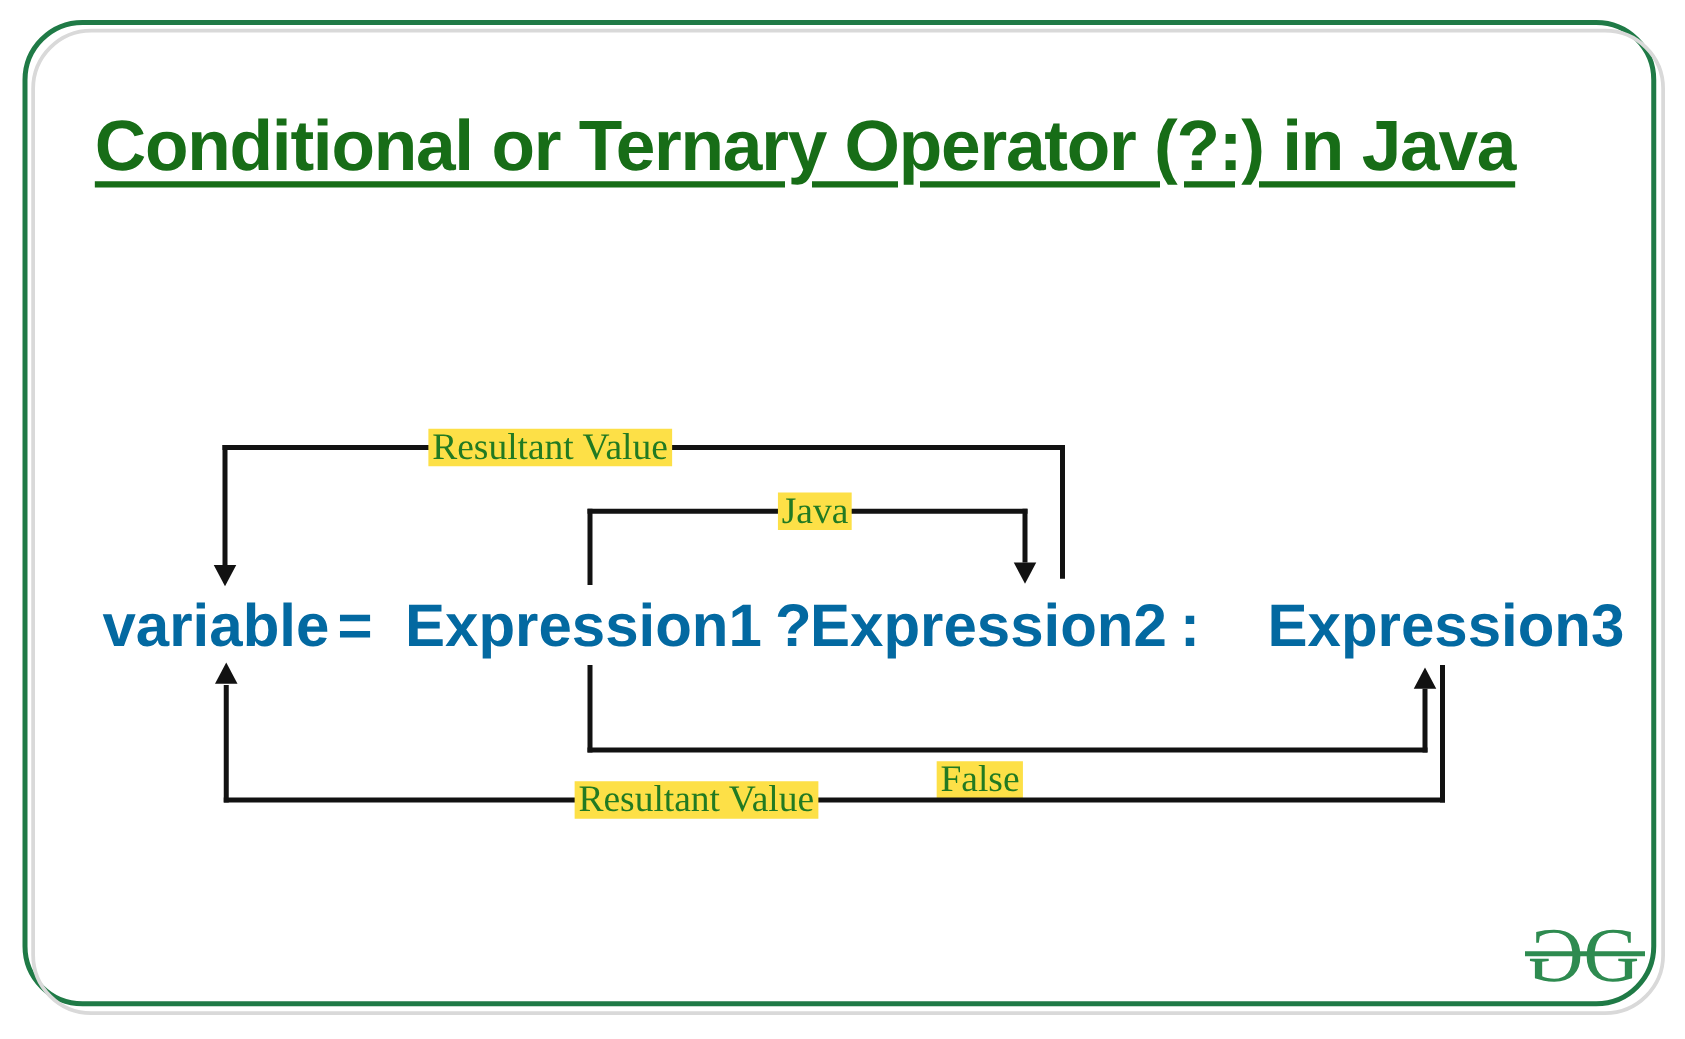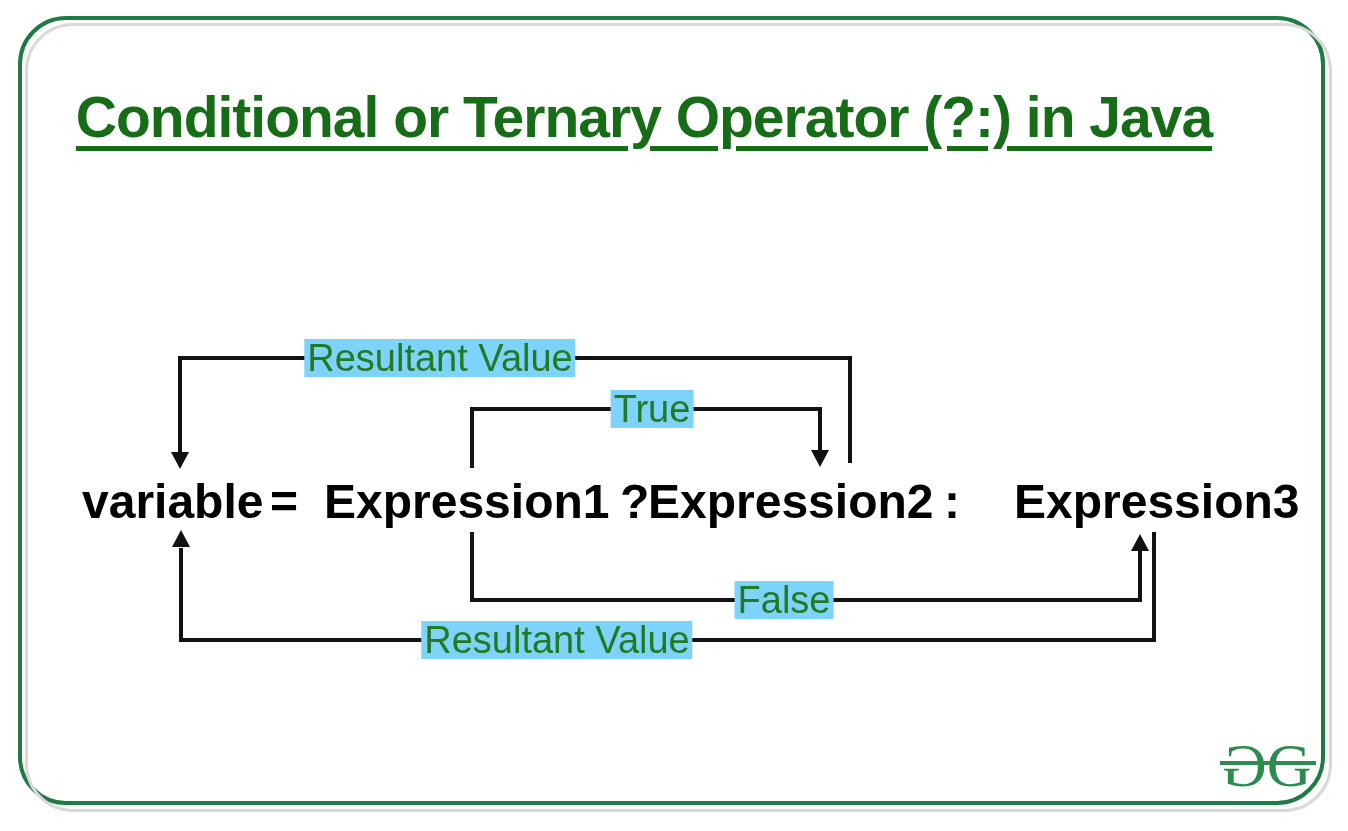--- a/index.html
+++ b/index.html
@@ -46,21 +46,21 @@
     text-underline-offset: 9px;
   }
 
   
   .word {
     position: absolute;
     top: 478px;
     font-size: 48px;
     font-weight: bold;
     line-height: 1;
-    color: #000000;
+    color: #0369a1;
     white-space: nowrap;
   }
   .w-variable    { left: 82px;  }
   .w-equals      { left: 270px; }
   .w-expression1 { left: 324px; }
   .w-question    { left: 620px; }
   .w-expression2 { left: 648px; }
   .w-colon       { left: 944px; }
   .w-expression3 { left: 1014px; }
 
@@ -92,30 +92,31 @@
   
   .a4-h  { left: 179px;  top: 638px; width: 977px; height: 4px; }
   .a4-vl { left: 179px;  top: 548px; width: 4px;   height: 94px; }
   .a4-vr { left: 1152px; top: 532px; width: 4px;   height: 110px; }
   .a4-ah { left: 172px;  top: 530px; }
 
   
   .line-label {
     position: absolute;
     transform: translate(-50%, -50%);
-    font-size: 38px;
+    font-size: 30px;
     line-height: 1;
     color: #227a22;
-    background: #7dd3fc;
+    background: #fde047;
     padding: 0 3px;
     white-space: nowrap;
+    font-family: Liberation Serif, serif;
   }
   .l1 { left: 440px; top: 358px; }
   .l2 { left: 652px; top: 409px; }
-  .l3 { left: 784px; top: 600px; }
+  .l3 { left: 784px; top: 624px; }
   .l4 { left: 557px; top: 640px; }
 
   
   .logo {
     position: absolute;
     left: 1226px; top: 734px;
     height: 60px;
     font-family: "Liberation Serif", serif;
     font-size: 62px;
     line-height: 1;
@@ -147,21 +148,21 @@
     <div class="seg a1-vr"></div>
     <div class="ah ah-down a1-ah"></div>
     <span class="line-label l1">Resultant Value</span>
   </div>
 
   <div>
     <div class="seg a2-h"></div>
     <div class="seg a2-vl"></div>
     <div class="seg a2-vr"></div>
     <div class="ah ah-down a2-ah"></div>
-    <span class="line-label l2">True</span>
+    <span class="line-label l2">Java</span>
   </div>
 
   <div>
     <div class="seg a3-vl"></div>
     <div class="seg a3-h"></div>
     <div class="seg a3-vr"></div>
     <div class="ah ah-up a3-ah"></div>
     <span class="line-label l3">False</span>
   </div>
 

